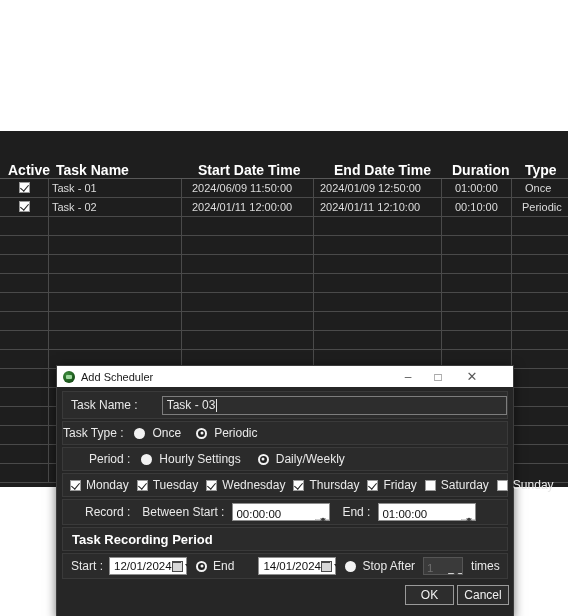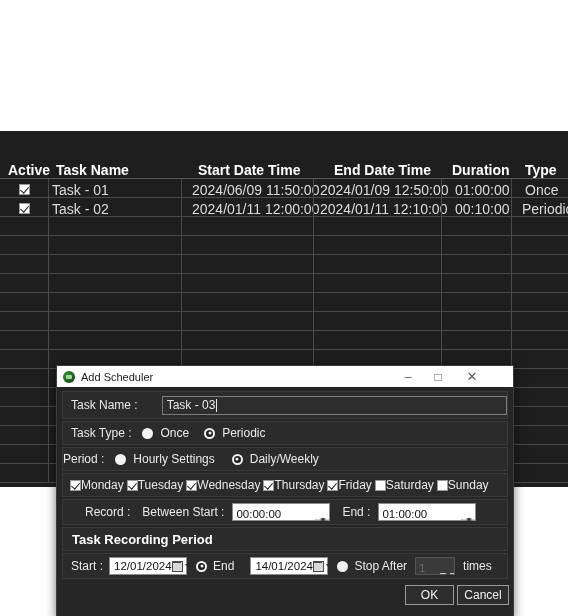--- a/index.html
+++ b/index.html
@@ -85,21 +85,21 @@
     white-space: nowrap;
   }
 
   .trow {
     position: absolute; left: 0; width: 568px; height: 19px;
     border-bottom: 1px solid #4a4a4a;
     box-sizing: border-box;
   }
   .trow .td {
     position: absolute; top: 3px;
-    font-size: 14px; color: #dcdcdc;
+    font-size: 11px; color: #dcdcdc;
     white-space: nowrap;
   }
   .vline {
     position: absolute;
     width: 1px;
     background: #4a4a4a;
   }
 
   
   #dialog {
@@ -345,37 +345,37 @@
     <div id="dlg-body">
 
       <div class="sect" style="top:4px; height:28px; padding-left:8px;gap:16px;">
         <span class="lbl">Task Name :</span>
         <div id="f-taskname" style="margin-left:8px; width:367px; height:19px;">
           <span>Task - 03</span>
           <span class="caret"></span>
         </div>
       </div>
 
-      <div class="sect" style="top:34px; height:24px; padding-left:8px; gap:7px;">
+      <div class="sect" style="top:34px; height:24px; padding-left:0; gap:7px;">
         <span class="lbl">Task Type :</span>
         <span class="radio" style="margin-left:4px"></span>
         <span class="lbl">Once</span>
         <span class="radio on" style="margin-left:8px"></span>
         <span class="lbl">Periodic</span>
       </div>
 
-      <div class="sect" style="top:60px; height:24px; gap:7px;">
+      <div class="sect" style="top:60px; height:24px; padding-left:26px; gap:7px;">
         <span class="lbl">Period :</span>
         <span class="radio" style="margin-left:4px"></span>
         <span class="lbl">Hourly Settings</span>
         <span class="radio on" style="margin-left:10px"></span>
         <span class="lbl">Daily/Weekly</span>
       </div>
 
-      <div class="sect" style="top:86px; height:24px; padding-left:7px; ">
+      <div class="sect" style="top:86px; height:24px; padding-left:7px; gap:5px;">
         <span class="chk light checked"></span>
         <span class="lbl">Monday</span>
         <span class="chk light checked" style="margin-left:3px"></span>
         <span class="lbl">Tuesday</span>
         <span class="chk light checked" style="margin-left:3px"></span>
         <span class="lbl">Wednesday</span>
         <span class="chk light checked" style="margin-left:3px"></span>
         <span class="lbl">Thursday</span>
         <span class="chk light checked" style="margin-left:3px"></span>
         <span class="lbl">Friday</span>
@@ -411,21 +411,21 @@
 
       <div class="sect" style="top:166px; height:26px; padding-left:8px; gap:6px;">
         <span class="lbl">Start :</span>
         <div class="datebox" style="width:78px; height:18px;">
           <span class="dval">12/01/2024</span>
           <span class="calicon"></span>
           <span class="dd"></span>
         </div>
         <span class="radio on" style="margin-left:3px"></span>
         <span class="lbl">End</span>
-        <div class="datebox" style="width:78px; height:18px; margin-left:10px;">
+        <div class="datebox" style="width:78px; height:18px; margin-left:18px;">
           <span class="dval">14/01/2024</span>
           <span class="calicon"></span>
           <span class="dd"></span>
         </div>
         <span class="radio" style="margin-left:3px"></span>
         <span class="lbl">Stop After</span>
         <div class="spin disabled" style="width:40px; height:18px; margin-left:2px;">
           <span class="val">1</span>
           <span class="arrows">
             <div class="up"></div>

